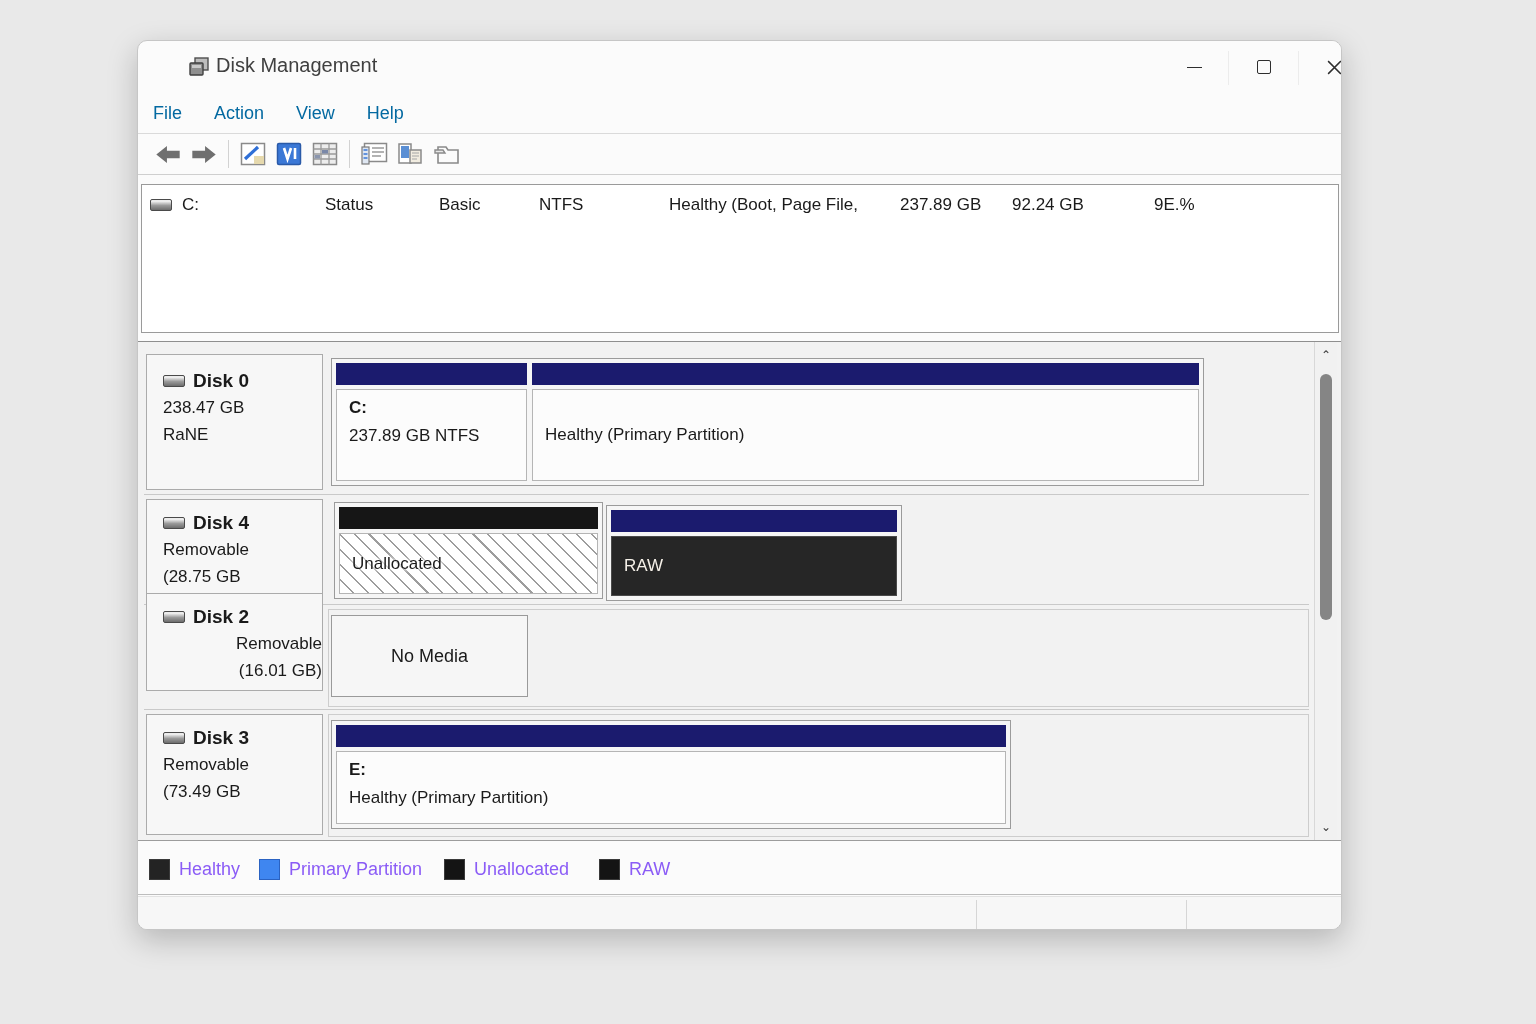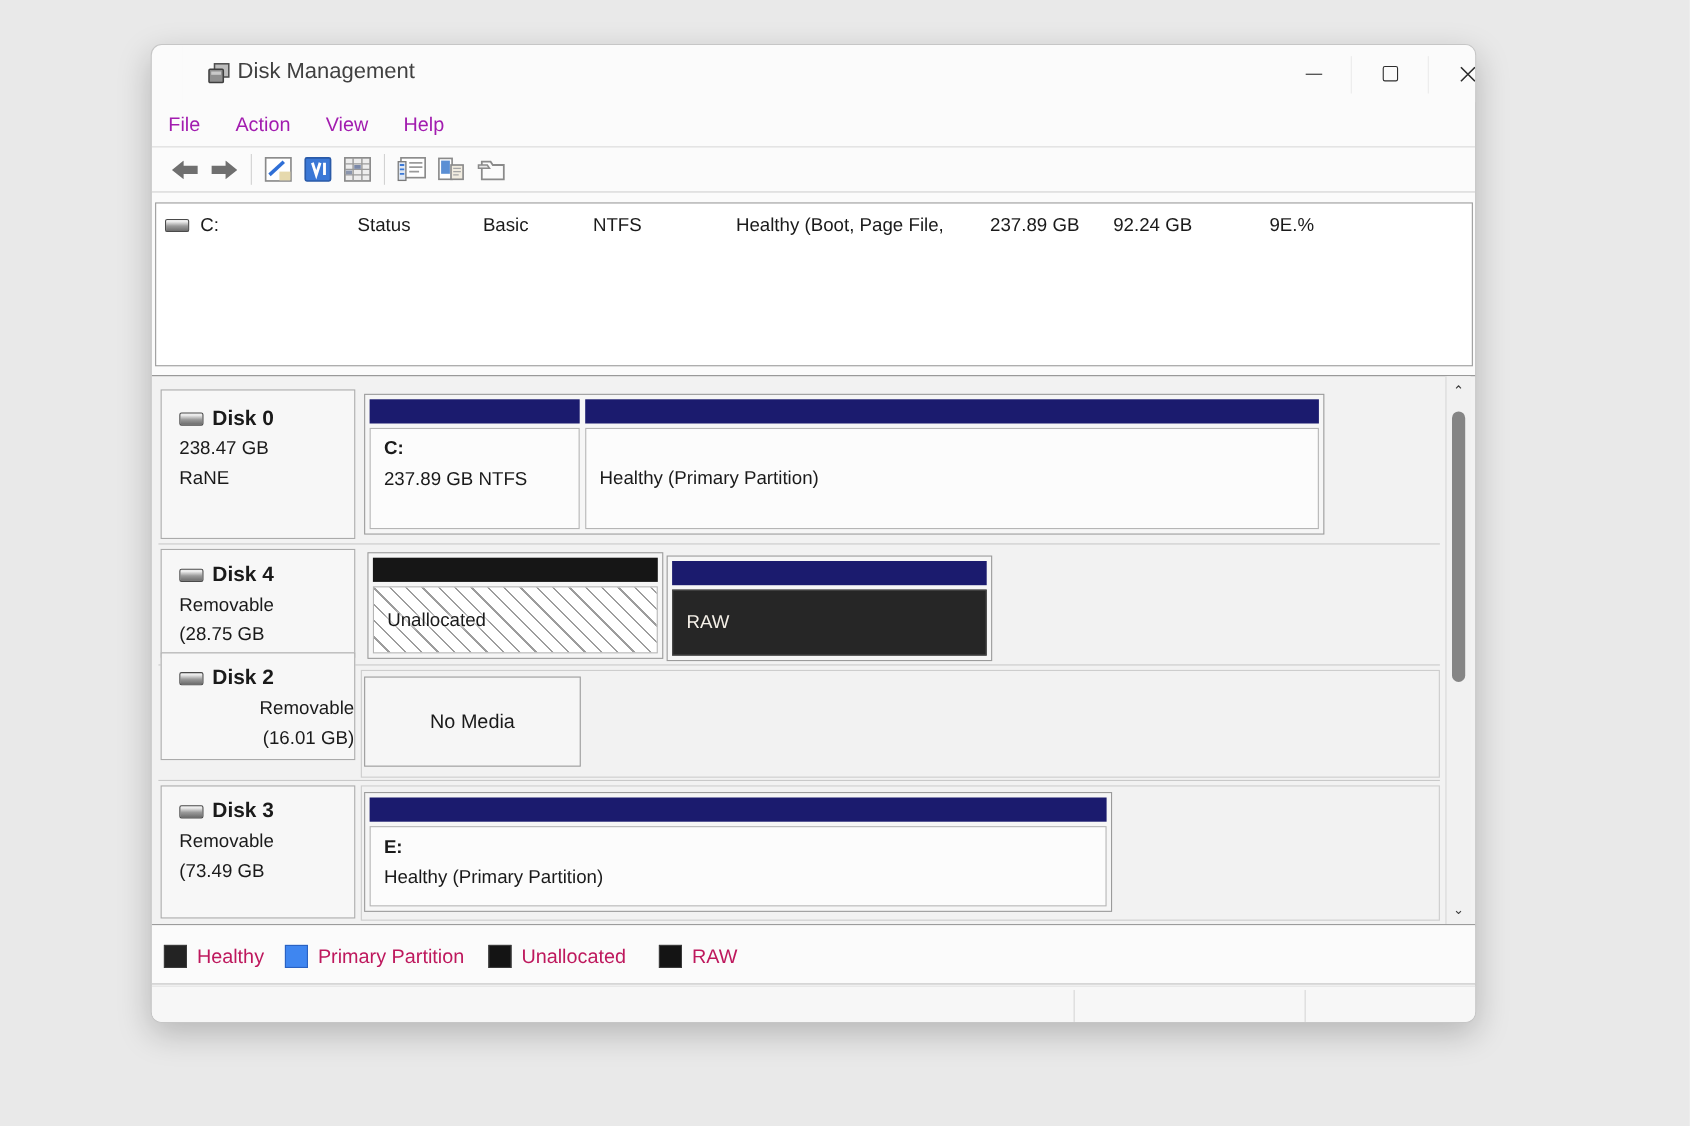--- a/index.html
+++ b/index.html
@@ -15,21 +15,21 @@
   .app-icon{position:absolute;left:22px;top:16px;width:22px;height:20px;}
   .title-text{position:absolute;left:50px;top:13px;font-size:20px;color:#404040;}
   .win-btn{position:absolute;top:0;height:52px;width:70px;display:flex;align-items:center;justify-content:center;cursor:default;}
   .btn-min{right:140px;} .btn-max{right:70px;} .btn-close{right:0;}
   .min-glyph{width:15px;border-top:1.6px solid #2e2e2e;}
   .max-glyph{width:14px;height:14px;border:1.6px solid #2e2e2e;border-radius:2px;}
   .ctl-sep{position:absolute;top:10px;height:34px;width:1px;background:#ececec;}
 
   
   .menubar{position:absolute;left:0;top:52px;width:100%;height:40px;display:flex;align-items:center;
-    padding-left:15px;column-gap:32px;font-size:18px;color:#a21caf;}
+    padding-left:15px;column-gap:32px;font-size:18px;color:#0369a1;}
   .menu-item{cursor:default;}
 
   
   .toolbar{position:absolute;left:0;top:92px;width:100%;height:42px;
     border-top:1px solid #dadada;border-bottom:1px solid #cfcfcf;background:#fbfbfb;
     display:flex;align-items:center;padding-left:12px;}
   .tb-btn{width:36px;height:32px;display:flex;align-items:center;justify-content:center;}
   .tb-sep{width:1px;height:28px;background:#d2d2d2;margin:0 6px;}
 
   
@@ -70,21 +70,21 @@
   .nomedia-box{position:absolute;border:1px solid #9a9a9a;background:#f6f6f6;
     display:flex;align-items:center;justify-content:center;font-size:18px;color:#1a1a1a;}
 
   
   .vscroll{position:absolute;left:1176px;top:0;width:23px;height:498px;background:#f1f1f1;border-left:1px solid #d8d8d8;}
   .vs-arrow{position:absolute;left:0;width:100%;text-align:center;font-size:12px;color:#3c3c3c;}
   .vs-thumb{position:absolute;left:5px;top:32px;width:12px;height:246px;background:#858585;border-radius:6px;}
 
   
   .legend{position:absolute;left:0;top:802px;width:1205px;height:52px;border-bottom:1px solid #bdbdbd;background:#fbfbfb;}
-  .legend-item{position:absolute;top:11px;height:30px;display:flex;align-items:center;gap:9px;font-size:18px;color:#be185d;}
+  .legend-item{position:absolute;top:11px;height:30px;display:flex;align-items:center;gap:9px;font-size:18px;color:#8b5cf6;}
   .legend-sq{width:21px;height:21px;border:1px solid #3a3a3a;flex:none;}
 
   
   .statusbar{position:absolute;left:0;top:855px;width:1205px;height:35px;background:#f7f7f7;border-top:1px solid #e2e2e2;}
   .sb-sep{position:absolute;top:3px;height:29px;width:1px;background:#d6d6d6;}
 </style>
 </head>
 <body>
 
 <div class="window">

